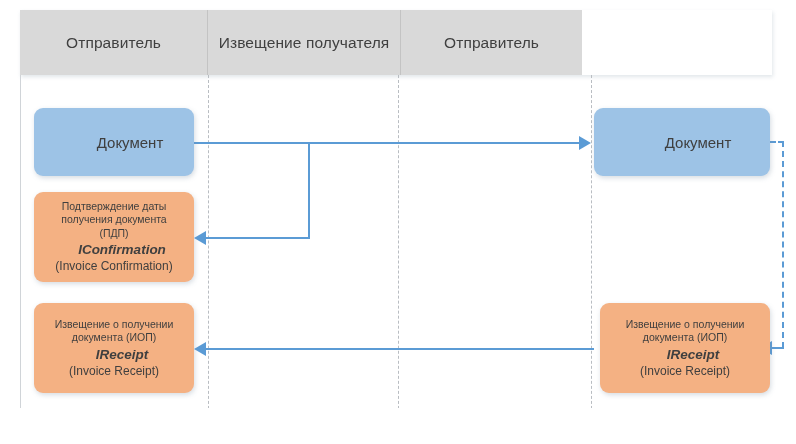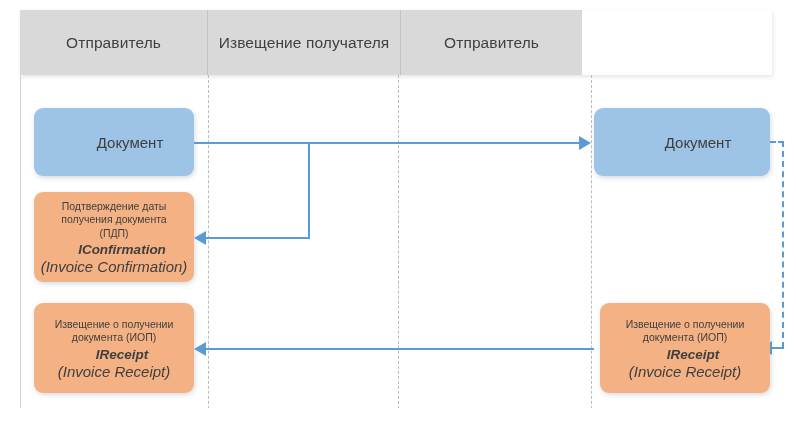--- a/index.html
+++ b/index.html
@@ -98,22 +98,21 @@
   .node .ln { display: block; }
   .node .code {
     font-weight: bold;
     font-style: italic;
     font-size: 13.5px;
     line-height: 17px;
     margin-top: 1px;
     margin-left: 16px;
   }
   .node .en {
-    font-style: italic;
-    font-size: 15px;
+    font-size: 12px;
     line-height: 15px;
     margin-top: 1px;
   }
 
   
   .conn { position: absolute; }
   .h-line {
     position: absolute;
     height: 0;
     border-top: 2px solid #5b9bd5;

